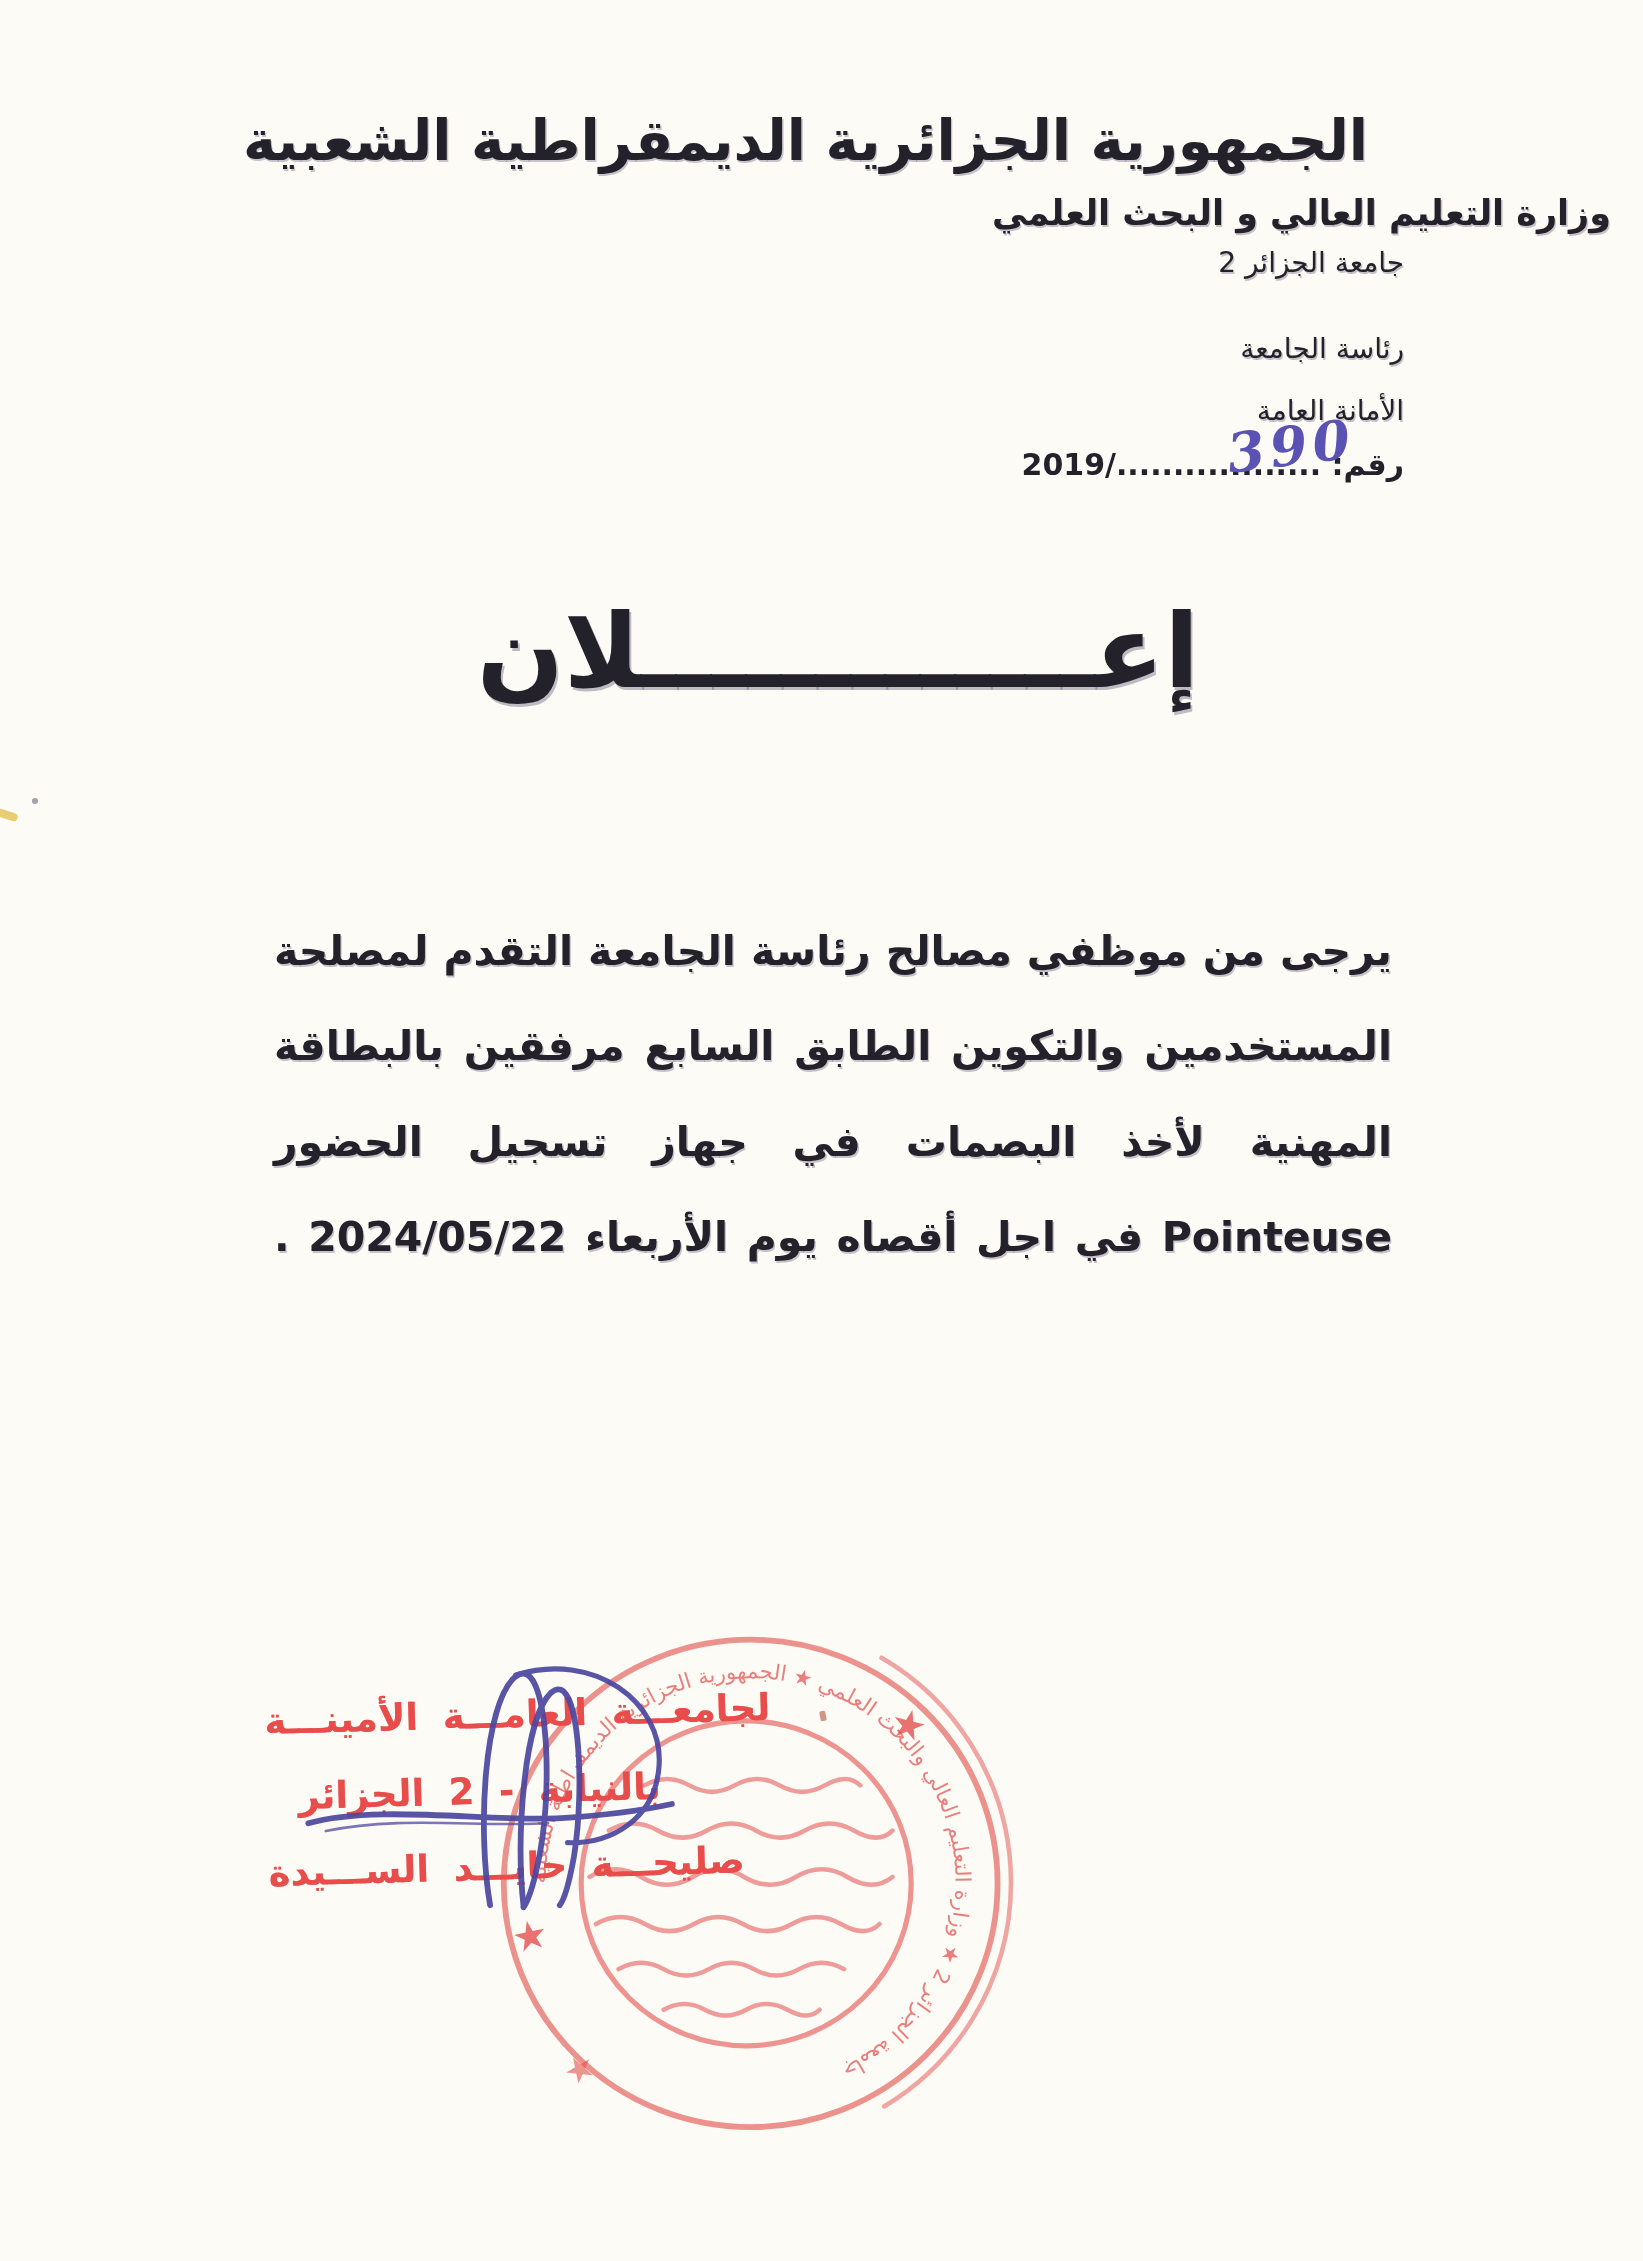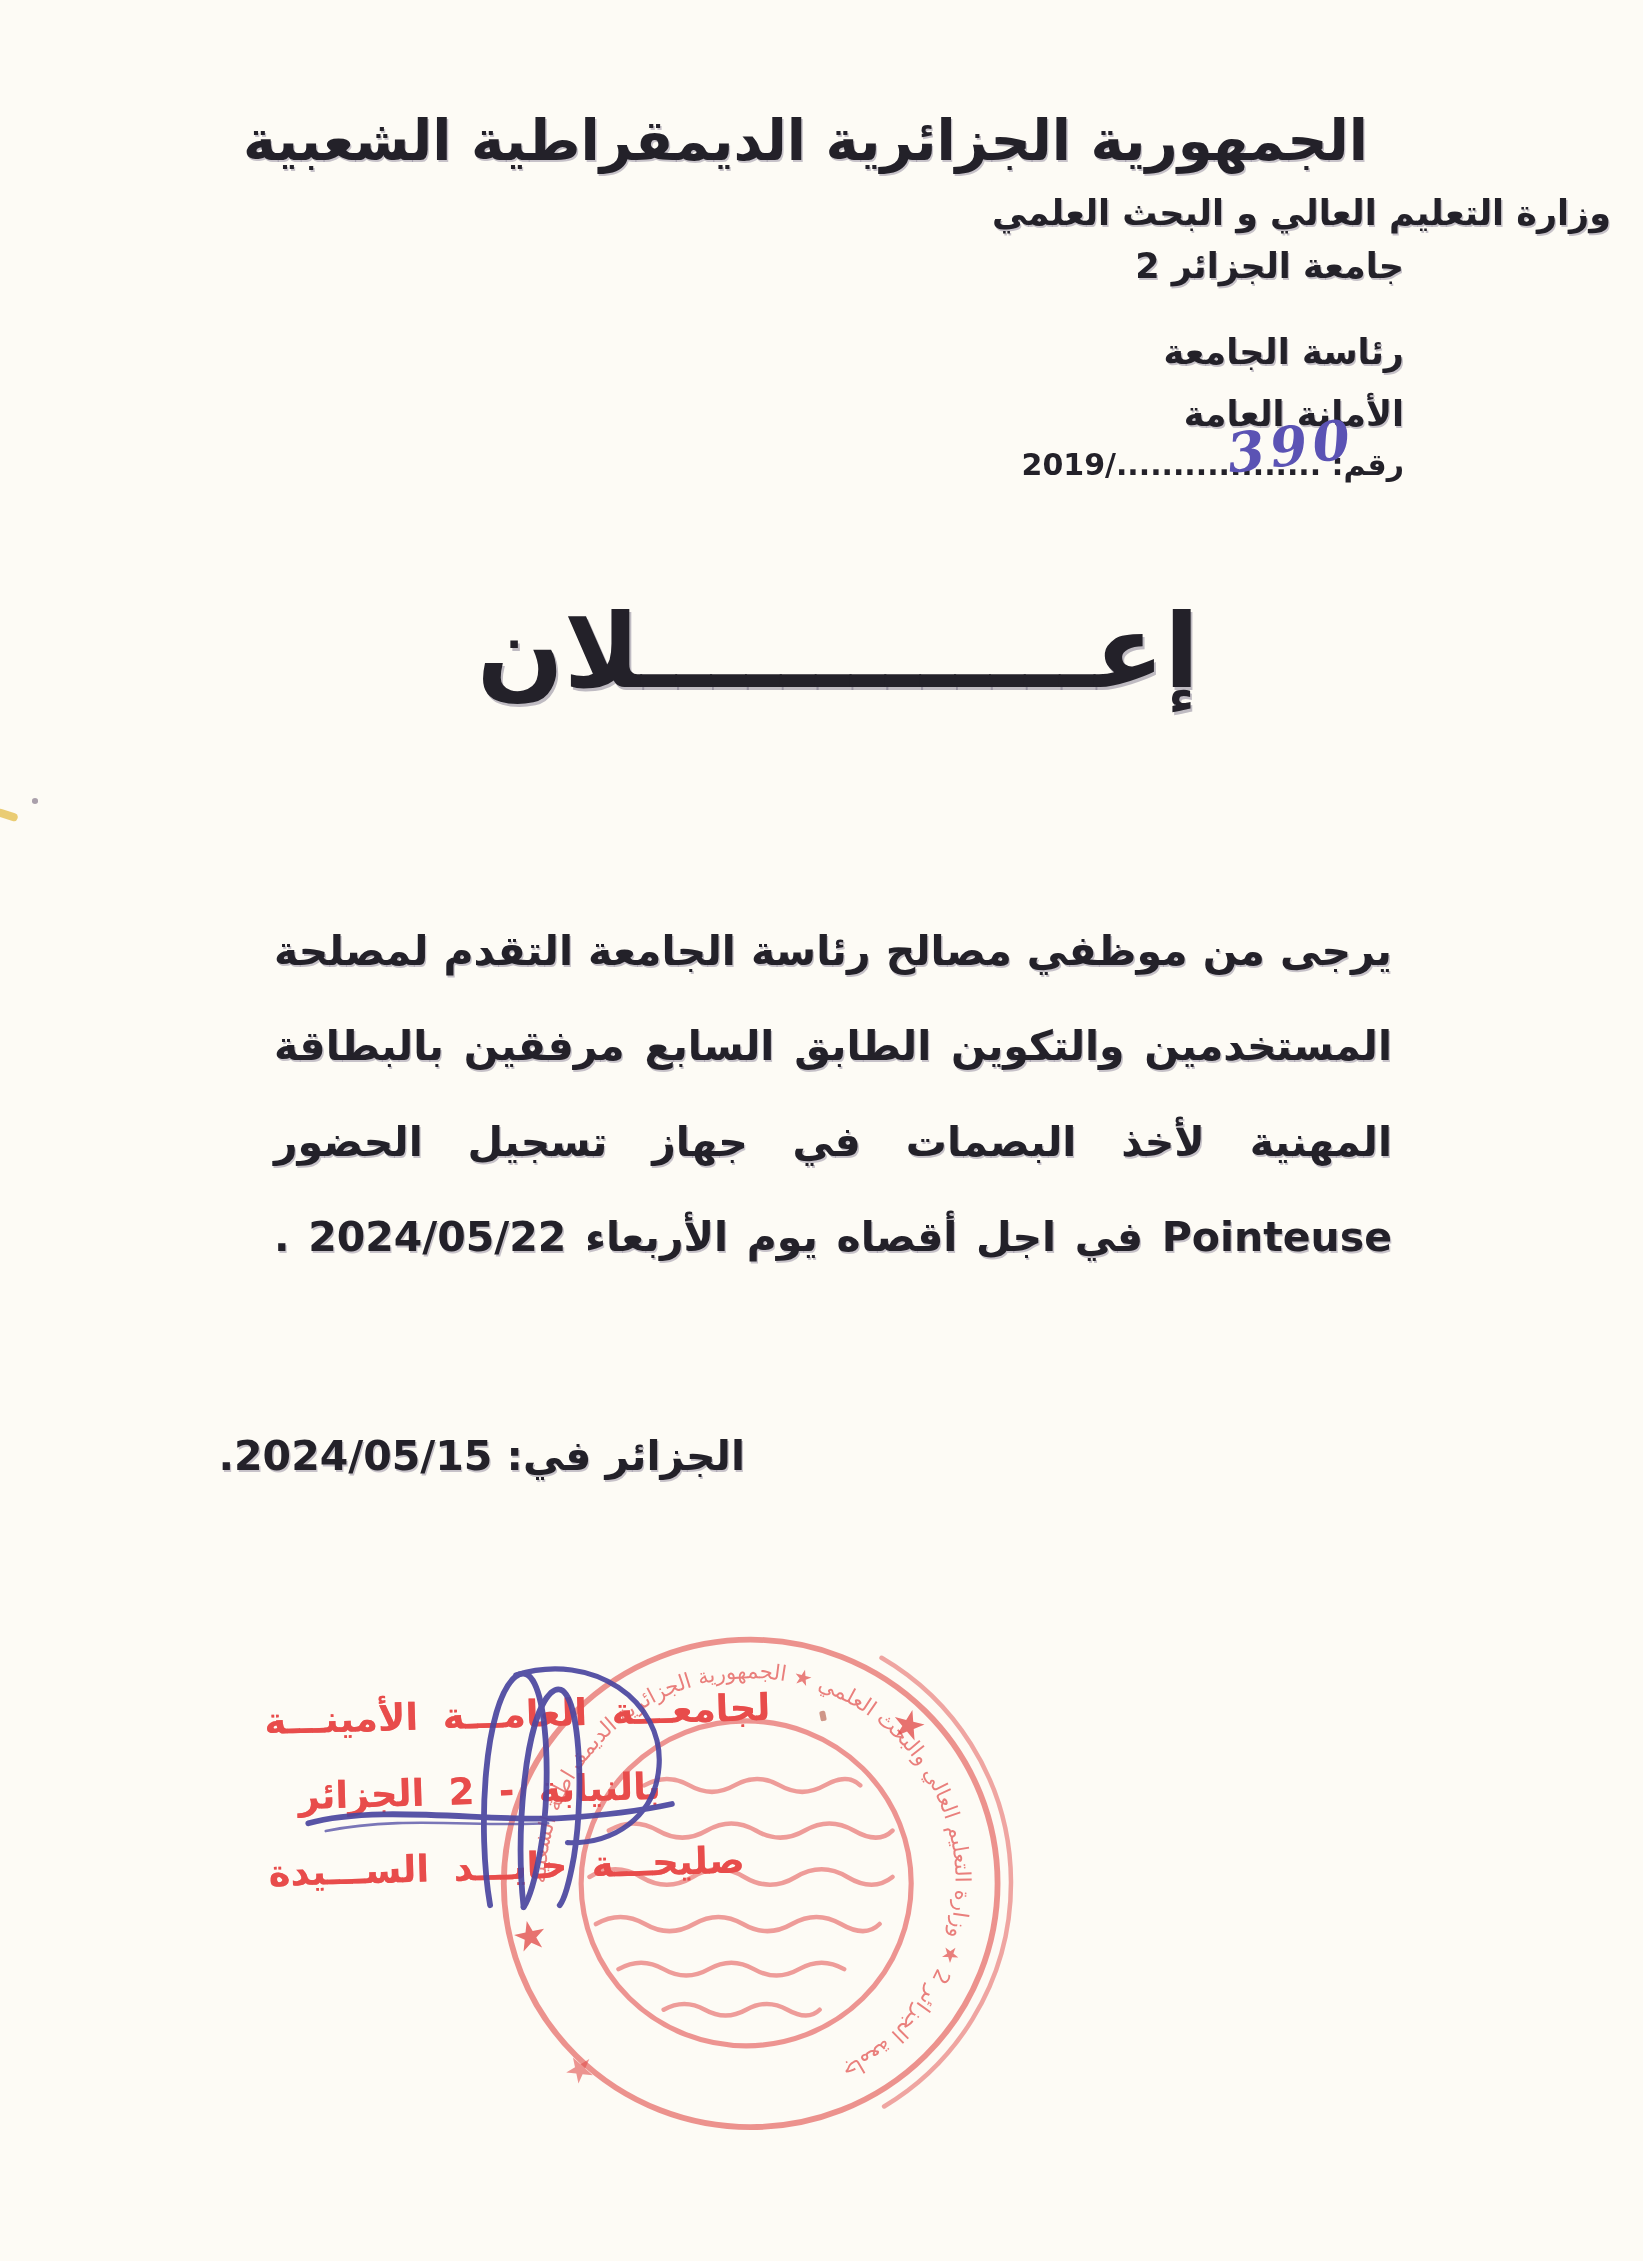--- a/index.html
+++ b/index.html
@@ -12,21 +12,21 @@
   .a{position:absolute;}
   .scan-shadow{text-shadow:1.3px 1.9px 0 rgba(110,102,128,0.38);}
   .scan-shadow-lg{text-shadow:1.9px 3.2px 0 rgba(105,98,125,0.42);}
 
   
   .hdr{left:0;width:1611px;text-align:center;font-weight:bold;direction:rtl;}
   #hdr-republic{top:108px;font-size:56px;letter-spacing:0.6px;}
   #hdr-ministry{top:193px;font-size:35px;text-align:right;}
 
   
-  .lh{right:240px;direction:rtl;font-weight:bold;font-size:35px;white-space:nowrap;}
+  .lh{right:240px;direction:rtl;font-weight:normal;font-size:28px;white-space:nowrap;}
   #lh-university{top:246px;}
   #lh-presidency{top:332px;}
   #lh-secretariat{top:394px;}
   #lh-ref{top:447px;font-size:30px;font-weight:bold;}
   #ref-hand{
     top:414px;right:289px;
     font-family:"DejaVu Serif", serif;font-style:italic;font-weight:bold;
     font-size:54px;color:#5b53b4;
     transform:rotate(-7deg);letter-spacing:5.2px;
     text-shadow:none;
@@ -86,21 +86,20 @@
   <div class="a lh" id="lh-ref">رقم: ................../2019</div>
   <div class="a" id="ref-hand">390</div>
 
   <div class="a scan-shadow-lg" id="title">إعـــــــــــــلان</div>
 
   <div class="a body-line scan-shadow" id="bl1">يرجى من موظفي مصالح رئاسة الجامعة التقدم لمصلحة</div>
   <div class="a body-line scan-shadow" id="bl2">المستخدمين والتكوين الطابق السابع مرفقين بالبطاقة</div>
   <div class="a body-line scan-shadow" id="bl3">المهنية لأخذ البصمات في جهاز تسجيل الحضور</div>
   <div class="a body-line scan-shadow" id="bl4">Pointeuse في اجل أقصاه يوم الأربعاء 2024/05/22 .</div>
 
-  <div class="a scan-shadow" id="date-line">الجزائر في: 2024/05/15.</div>
 
   <svg class="a" style="left:193px;top:1534px" width="1096" height="722" viewBox="300 2380 1700 1120">
     <g fill="none" stroke="#e2504e" stroke-linecap="round">
       <ellipse cx="1165" cy="2922" rx="383" ry="378" stroke-width="9" opacity="0.62"></ellipse>
       <path d="M 1368 2572 A 404 404 0 0 1 1372 3268" stroke-width="7" opacity="0.5"></path>
       <ellipse cx="1158" cy="2922" rx="256" ry="252" stroke-width="8" opacity="0.6"></ellipse>
 
       <g stroke-width="7" opacity="0.55">
         <path d="M 1000 2770 q 35 -20 70 0 t 70 0 t 70 0 t 70 0 t 55 0"></path>
         <path d="M 945 2840 q 38 -22 76 0 t 76 0 t 76 0 t 76 0 t 76 0 t 60 0"></path>

